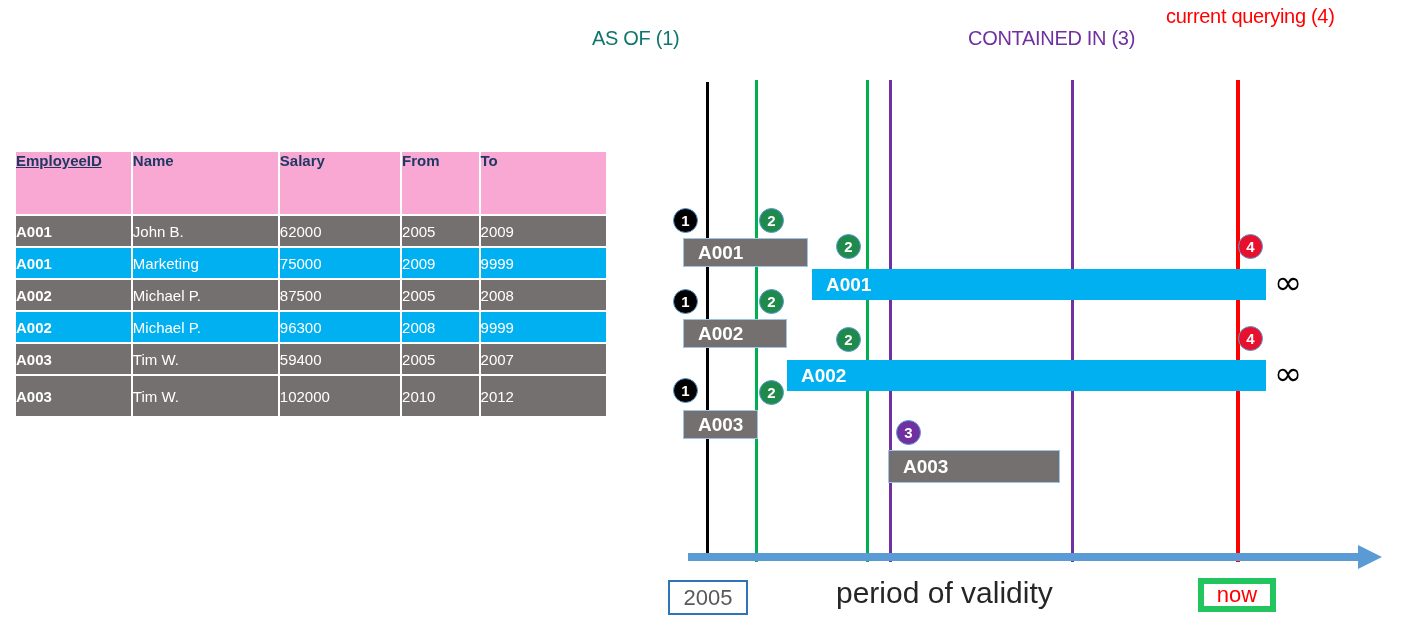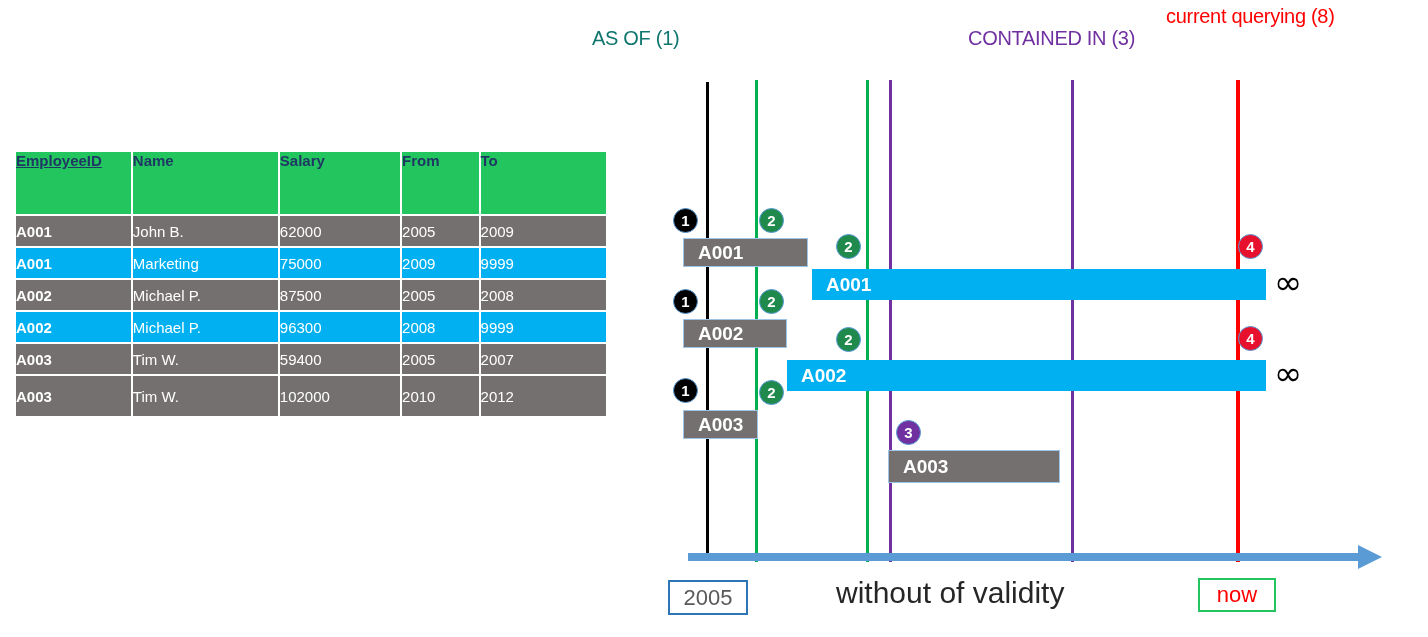--- a/index.html
+++ b/index.html
@@ -2,21 +2,21 @@
 <html><head>
 <meta charset="utf-8">
 <style>
   html,body{margin:0;padding:0;}
   body{width:1428px;height:637px;background:#ffffff;font-family:"Liberation Sans",sans-serif;position:relative;overflow:hidden;}
   .stage{position:absolute;left:0;top:0;width:1428px;height:637px;}
 
   
   .tbl{position:absolute;left:14px;top:150px;width:594px;border-collapse:separate;border-spacing:2px;}
   .tbl td,.tbl th{padding:0;}
-  .th-cell{background:#22c55e;color:#1F3864;font-weight:bold;font-size:15px;height:62px;
+  .th-cell{background:#f9a8d4;color:#1F3864;font-weight:bold;font-size:15px;height:62px;
            vertical-align:top;padding:8px 0 0 10px;text-align:left;white-space:nowrap;}
   .th-cell.u{text-decoration:underline;}
   .td-cell{height:30px;font-size:15px;color:#ffffff;vertical-align:middle;padding-left:10px;white-space:nowrap;}
   .row-gray .td-cell{background:#757070;}
   .row-cyan .td-cell{background:#00B0F0;}
   .td-cell.b{font-weight:bold;}
 
   
   .diagram{position:absolute;left:0;top:0;width:1428px;height:637px;pointer-events:none;}
   .legend{position:absolute;font-size:20px;white-space:nowrap;line-height:1.08;letter-spacing:-0.3px;}
@@ -47,21 +47,21 @@
   .infty{position:absolute;font-size:34px;color:#000000;font-family:"DejaVu Sans",sans-serif;line-height:1;}
 
   .axis{position:absolute;left:688px;top:553px;width:672px;height:8px;background:#5B9BD5;}
   .axis-head{position:absolute;left:1358px;top:545px;width:0;height:0;
              border-top:12px solid transparent;border-bottom:12px solid transparent;
              border-left:24px solid #5B9BD5;}
 
   .boxlbl{position:absolute;box-sizing:border-box;display:flex;align-items:center;justify-content:center;
           font-size:22px;background:#ffffff;}
   .bx-2005{left:668px;top:580px;width:80px;height:35px;border:2px solid #2E75B6;color:#595959;}
-  .bx-now{left:1198px;top:578px;width:78px;height:34px;border:2px solid #22c55e;color:#FF0000;}
+  .bx-now{left:1198px;top:578px;width:78px;height:34px;border:6px solid #22c55e;color:#FF0000;}
 
   .pov{position:absolute;left:836px;top:576px;font-size:30px;color:#262626;white-space:nowrap;}
 </style>
 </head>
 <body>
 
 <div class="stage">
 
   <table class="tbl">
     <thead>
@@ -117,21 +117,21 @@
         <td class="td-cell" style="height:40px">2012</td>
       </tr>
     </tbody>
   </table>
 
   <div class="diagram">
 
     <div class="legend lg-asof">AS OF (1)</div>
     <div class="legend lg-cont">CONTAINED IN (3)</div>
     <div class="legend lg-curr">
-      <div>current querying (8)</div>
+      <div>current querying (4)</div>
     </div>
 
     <div class="vline vl-black" style="left:706px;top:82px;height:478px;"></div>
     <div class="vline vl-green" style="left:755px;top:80px;height:482px;"></div>
     <div class="vline vl-green" style="left:866px;top:80px;height:482px;"></div>
     <div class="vline vl-purple" style="left:889px;top:80px;height:482px;"></div>
     <div class="vline vl-purple" style="left:1071px;top:80px;height:482px;"></div>
     <div class="vline vl-red" style="left:1236px;top:80px;height:482px;"></div>
 
     <div class="bar bar-gray" style="left:683px;top:238px;width:125px;">A001</div>
@@ -153,17 +153,17 @@
     <div class="badge bd-red" style="left:1238px;top:234px;">4</div>
     <div class="badge bd-red" style="left:1238px;top:326px;">4</div>
 
     <div class="infty" style="left:1274px;top:265px;">∞</div>
     <div class="infty" style="left:1274px;top:356px;">∞</div>
 
     <div class="axis"></div>
     <div class="axis-head"></div>
 
     <div class="boxlbl bx-2005">2005</div>
-    <div class="pov">without of validity</div>
+    <div class="pov">period of validity</div>
     <div class="boxlbl bx-now">now</div>
 
   </div>
 </div>
 
 </body></html>

